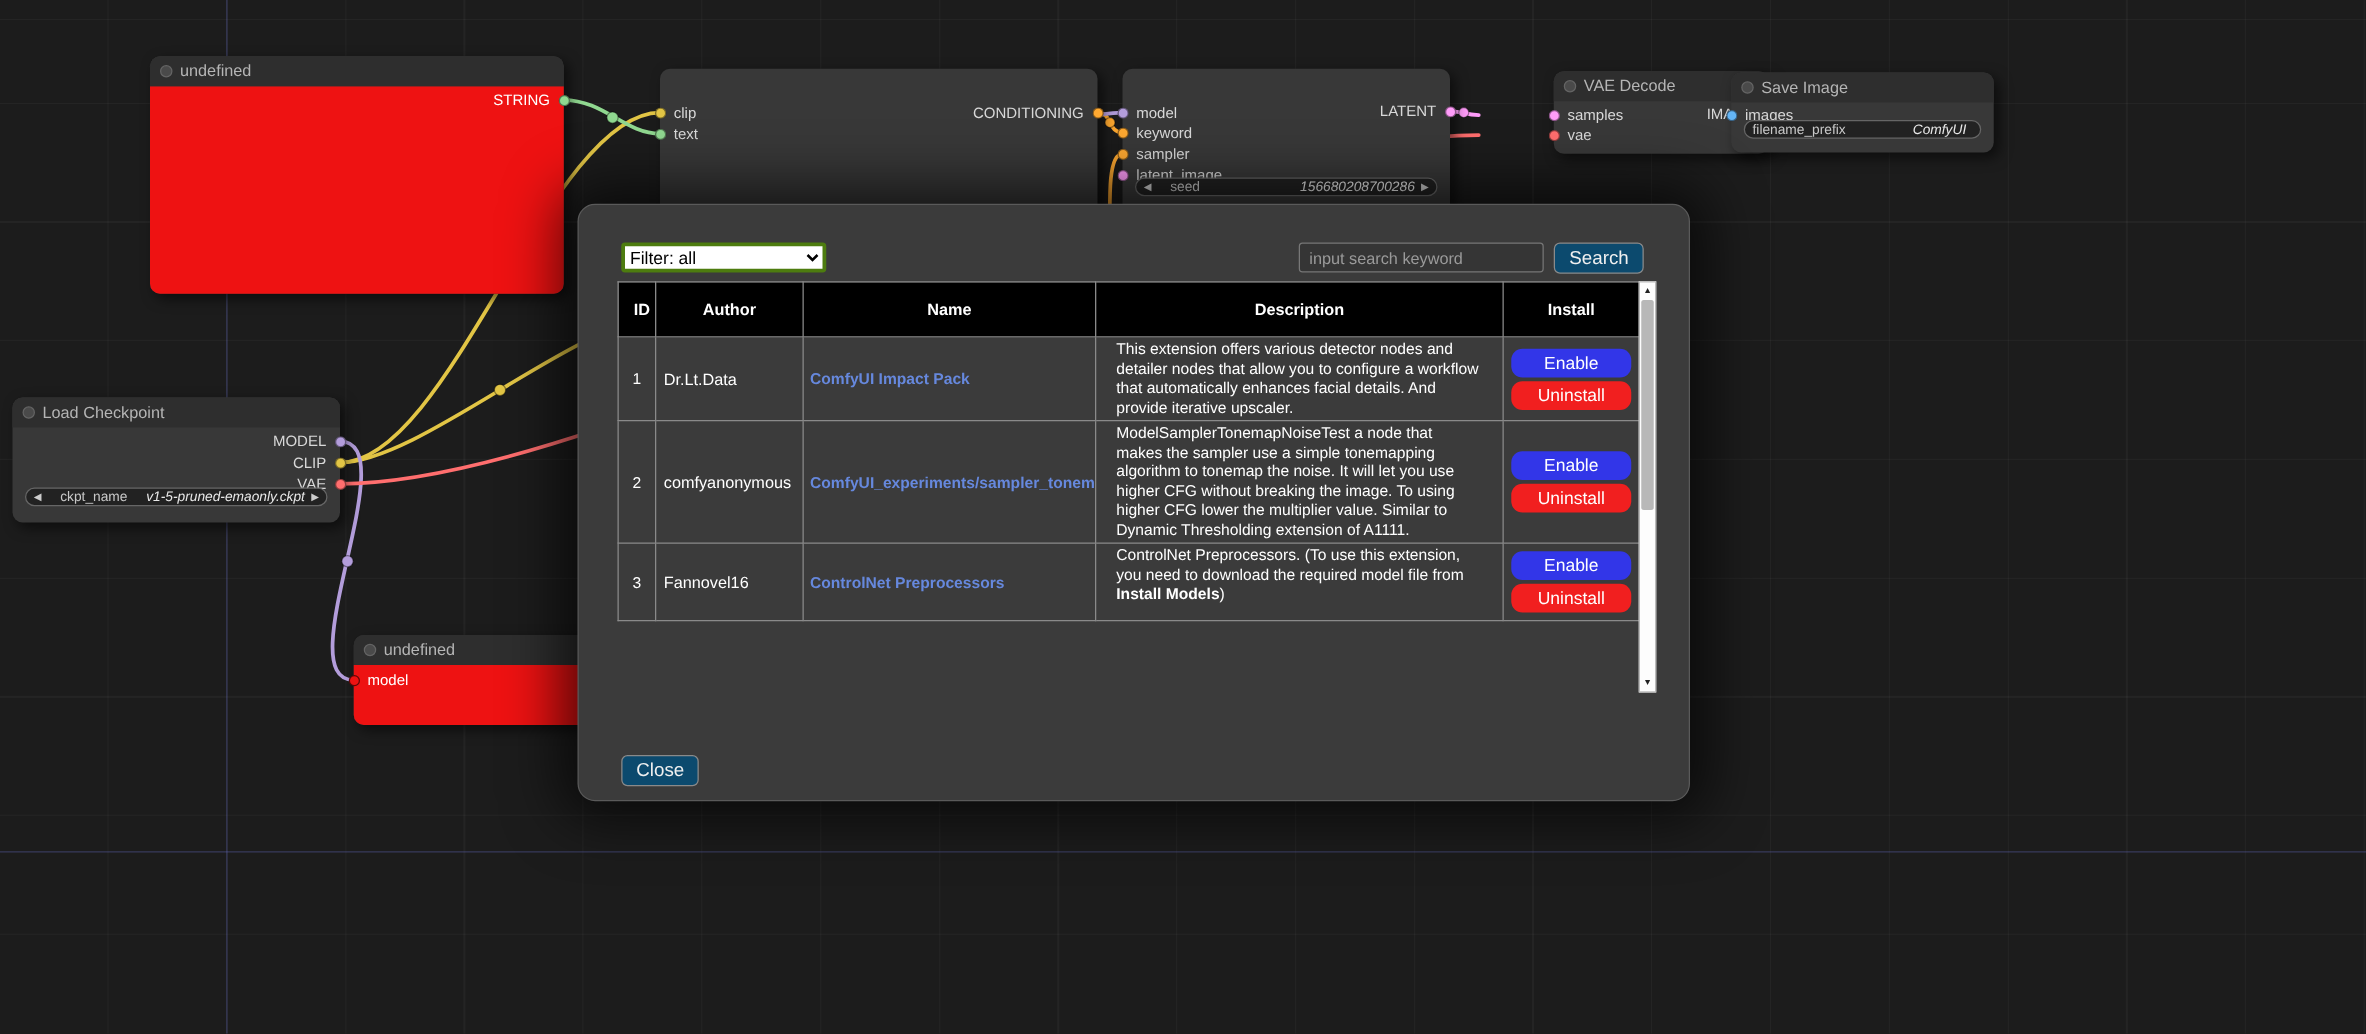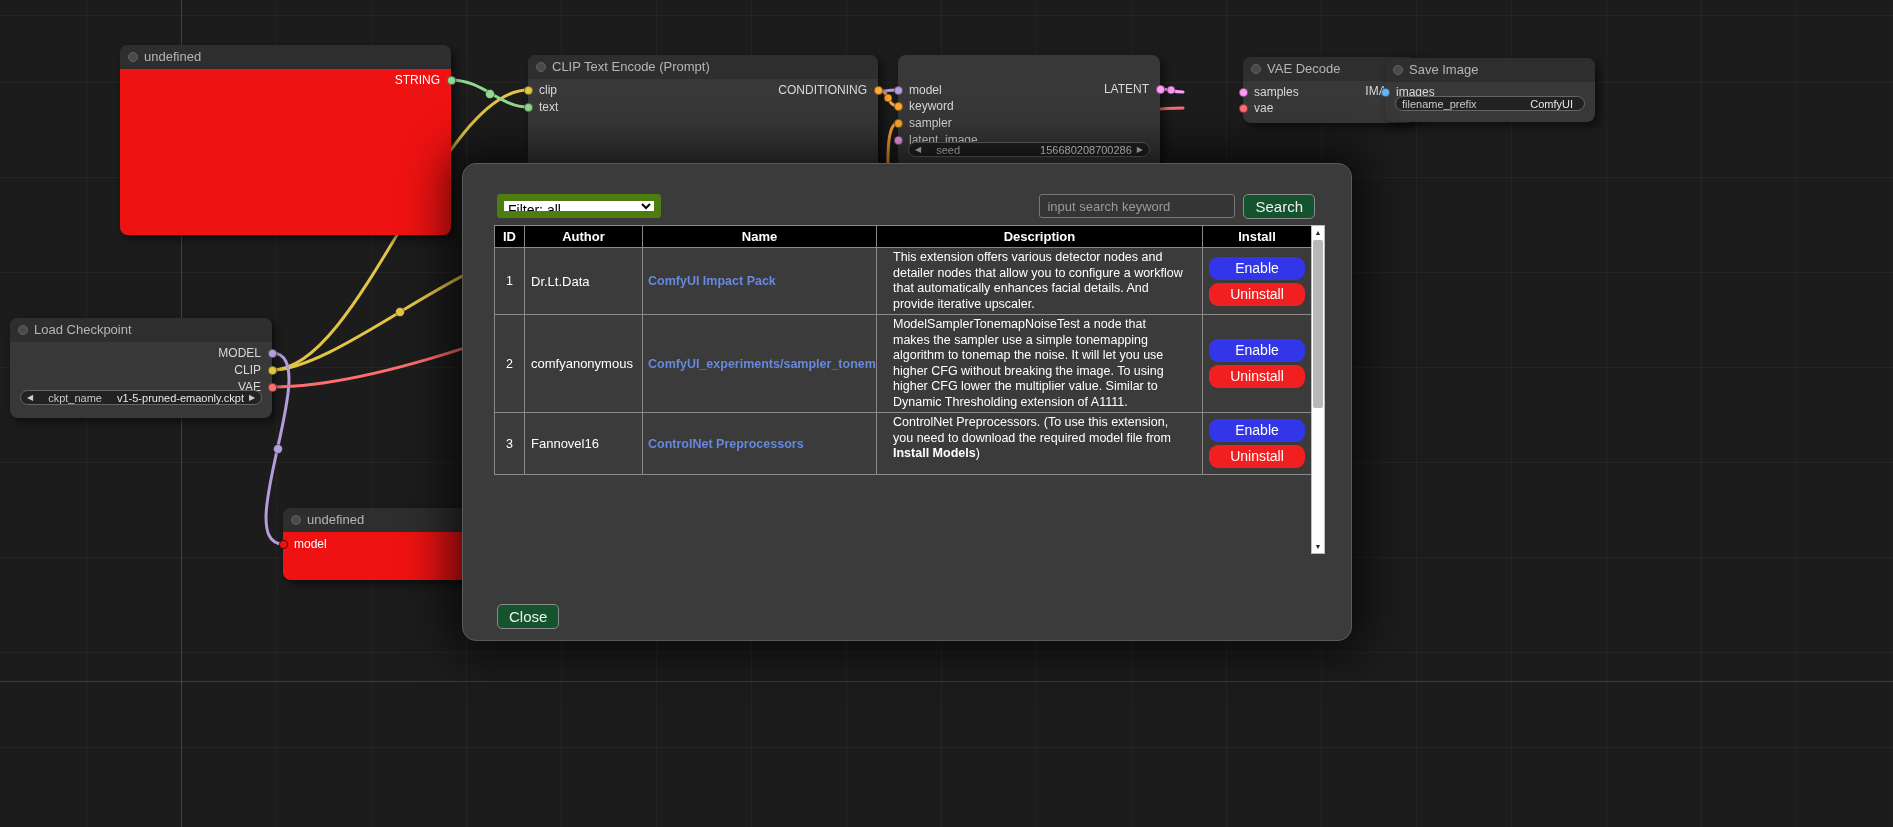--- a/index.html
+++ b/index.html
@@ -45,51 +45,51 @@
   .slot.in .dot{left:-4.5px;}
   .slot.out .dot{right:-4.5px;}
   .onred{color:#fff;}
   .widget{
     position:absolute;left:10px;right:10px;height:15px;background:#222;
     border:1px solid #666;border-radius:8px;display:flex;align-items:center;
     font-size:11px;color:#c8c8c8;padding:0 6px;box-sizing:border-box;white-space:nowrap;overflow:hidden;
   }
   .w-arrow{font-size:8px;color:#ccc;line-height:15px;}
   .w-label{margin:0 15px;}
-  .w-value{margin-left:auto;margin-right:5px;color:#e8e8e8;}
+  .w-value{margin-left:auto;margin-right:5px;color:#e8e8e8;font-style:italic;}
 
   
   .modal{
     position:absolute;left:462px;top:163px;width:890px;height:478px;z-index:5;
     background:#3b3b3b;border:1px solid #5a5a5a;border-radius:14px;
     box-shadow:0 0 45px 14px rgba(0,0,0,.65);
     box-sizing:border-box;color:#eee;
   }
   .modal-top{position:absolute;left:34px;right:36px;top:28px;height:28px;display:flex;align-items:center;justify-content:space-between;}
   .filter-select{
     width:164px;height:24px;font-size:14px;font-family:"Liberation Sans",sans-serif;
-    background:#fff;color:#000;border:7px solid #4d7c0f;border-radius:3px;
+    background:#fff;color:#000;border:3px solid #4d7c0f;border-radius:3px;
   }
   .search-group{display:flex;align-items:center;gap:8px;}
   .search-input{
     width:180px;height:20px;background:#353535;border:1px solid #777;border-radius:3px;
     color:#ccc;font-size:13px;padding:1px 7px;font-family:"Liberation Sans",sans-serif;
   }
   .search-input::placeholder{color:#9a9a9a;}
   .btn-gray{
-    background:#14532d;border:1px solid #8a8a8a;border-radius:5px;color:#f0f0f0;
+    background:#0c4a6e;border:1px solid #8a8a8a;border-radius:5px;color:#f0f0f0;
     font-size:15px;padding:3px 11px;font-family:"Liberation Sans",sans-serif;
   }
   .table-wrap{position:absolute;left:31px;top:61px;width:831px;height:329px;}
   table.ext{
     border-collapse:collapse;width:817px;table-layout:fixed;
     font-size:12.5px;color:#fff;
   }
   table.ext th,table.ext td{border:1px solid #8a8a8a;}
-  table.ext th{background:#000;color:#fff;font-weight:bold;height:19px;font-size:13px;padding:1px;}
+  table.ext th{background:#000;color:#fff;font-weight:bold;height:19px;font-size:13px;padding:12px;}
   td.c-id{text-align:center;vertical-align:middle;}
   td.c-author{padding-left:6px;vertical-align:middle;font-size:13px;}
   td.c-name{padding-left:5px;vertical-align:middle;overflow:hidden;}
   td.c-name a{color:#6688dd;font-weight:bold;text-decoration:none;white-space:nowrap;font-size:12.5px;}
   td.c-desc{padding:2px 16px;vertical-align:top;line-height:15.5px;font-size:12.5px;}
   td.c-install{text-align:center;vertical-align:middle;padding:3px 0;}
   .btn-enable,.btn-uninstall{
     display:block;width:96px;height:23px;margin:3px auto;border:none;border-radius:9px;
     color:#fff;font-size:14px;line-height:21px;font-family:"Liberation Sans",sans-serif;
   }
@@ -139,24 +139,20 @@
     <span class="title-dot"></span>
     <span>undefined</span>
   </div>
   <div class="slot out" style="top:27px;">
     <span class="slot-label onred">STRING</span>
     <span class="dot" style="background:#90d890;"></span>
   </div>
 </div>
 
 <div class="node" style="left:528px;top:55px;width:350px;height:210px;">
-  <div class="node-title">
-    <span class="title-dot"></span>
-    <span>CLIP Text Encode (Prompt)</span>
-  </div>
   <div class="slot in" style="top:27px;">
     <span class="dot" style="background:#e2c545;"></span>
     <span class="slot-label">clip</span>
   </div>
   <div class="slot in" style="top:44px;">
     <span class="dot" style="background:#90d890;"></span>
     <span class="slot-label">text</span>
   </div>
   <div class="slot out" style="top:27px;">
     <span class="slot-label">CONDITIONING</span>

